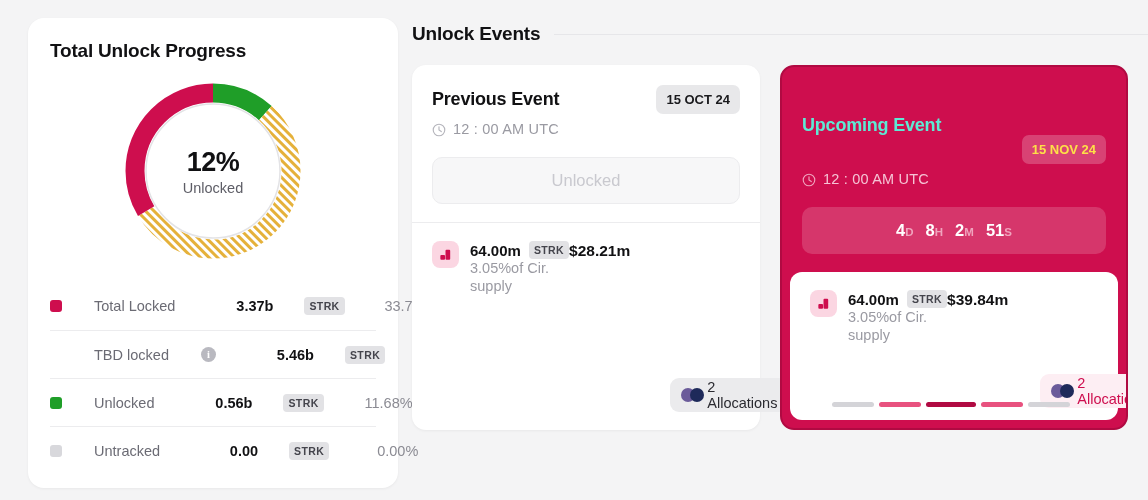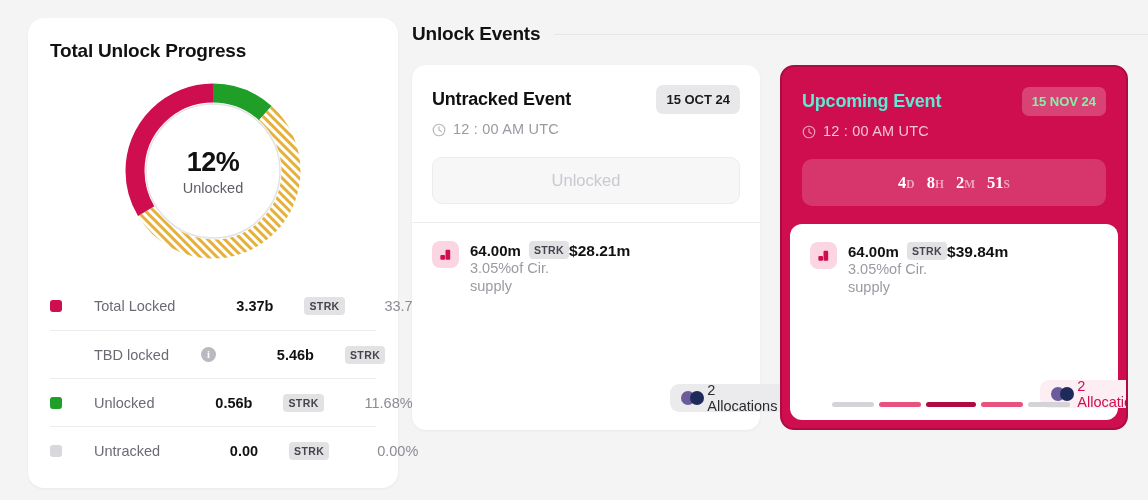--- a/index.html
+++ b/index.html
@@ -107,37 +107,37 @@
   .ev-top { padding: 20px 20px 0 20px; position: relative; }
   .ev-row1 { display: flex; align-items: center; }
   .ev-name { font-size: 18px; font-weight: 700; letter-spacing: -0.2px; }
   .prev-card .ev-name { color: #111113; }
   .up-card .ev-name { color: #5eead4; }
   .ev-date {
     margin-left: auto; font-size: 13px; font-weight: 700;
     border-radius: 7px; padding: 7px 10px; white-space: nowrap;
   }
   .prev-card .ev-date { background: #e8e8ea; color: #1a1a1d; }
-  .up-card .ev-date { background: rgba(255,255,255,.22); color: #86efac; }
+  .up-card .ev-date { background: rgba(255,255,255,.22); color: #fde047; margin-top: 48px; }
 
   .ev-time { display: flex; align-items: flex-end; margin-top: 7px; }
   .clock { width: 14px; height: 14px; flex: 0 0 auto; }
   .ev-time-txt { font-size: 14.5px; margin-left: 7px; letter-spacing: .2px; }
   .prev-card .ev-time-txt { color: #9a9aa2; }
   .up-card .ev-time-txt { color: #f5c3d4; }
 
   .ev-status {
     margin: 20px 20px 0 20px; height: 47px; border-radius: 10px;
     display: flex; align-items: center; justify-content: center;
   }
   .prev-card .ev-status {
     background: #f7f7f8; border: 1px solid #ececee;
     color: #c9c9cf; font-size: 16.5px; font-weight: 500;
   }
-  .up-card .ev-status { background: #d9proxy; font-family: Liberation Serif, serif; }
+  .up-card .ev-status { background: #d9proxy; }
   .up-card .ev-status {
     background: rgba(255,255,255,.17);
     color: #ffffff; font-size: 16.5px; font-weight: 700;
   }
   .cd-unit { font-size: 11.5px; font-weight: 700; }
   .up-card .cd-unit { color: #f0a3bd; }
   .cd-seg { margin: 0 6px; }
 
   .ev-body {
     margin-top: 18px; flex: 1 1 auto;
@@ -158,21 +158,21 @@
   .alloc-txt { margin-left: 11px; }
   .alloc-l1 { display: flex; align-items: center; }
   .alloc-amt { font-size: 15px; font-weight: 700; color: #111113; }
   .alloc-l2 { font-size: 14.5px; color: #9a9aa2; margin-top: 2px; }
   .alloc-usd {
     margin-left: auto; font-size: 15.5px; font-weight: 700; color: #111113;
     white-space: nowrap; padding-top: 1px;
   }
 
   .alloc-foot {
-    margin: auto 20px 18px 20px; height: 28px;
+    margin: auto 20px 18px 20px; height: 34px;
     border-radius: 9px; display: flex; align-items: center;
     padding: 0 11px;
   }
   .prev-card .alloc-foot { background: #ebebed; }
   .up-card .alloc-foot { background: #fdeef3; margin: auto 12px 12px 12px; }
   .avatars { position: relative; width: 26px; height: 14px; flex: 0 0 auto; }
   .av { position: absolute; top: 0; width: 14px; height: 14px; border-radius: 50%; }
   .av1 { left: 0; background: #6b5b9a; }
   .av2 { left: 9px; background: #1e2a5a; }
   .alloc-count { margin-left: auto; font-size: 14.5px; font-weight: 500; }
@@ -265,21 +265,21 @@
     <div class="events-head">
       <div class="events-title">Unlock Events</div>
       <div class="events-rule"></div>
     </div>
 
     <div class="cards">
 
       <div class="ev-card prev-card">
         <div class="ev-top">
           <div class="ev-row1">
-            <div class="ev-name">Untracked Event</div>
+            <div class="ev-name">Previous Event</div>
             <div class="ev-date">15 OCT 24</div>
           </div>
           <div class="ev-time">
             <svg class="clock" viewBox="0 0 16 16">
               <circle cx="8" cy="8" r="6.6" fill="none" stroke="#b5b5bc" stroke-width="1.3"></circle>
               <path d="M8 4.4V8l2.6 1.8" fill="none" stroke="#b5b5bc" stroke-width="1.3" stroke-linecap="round"></path>
             </svg>
             <span class="ev-time-txt">12 : 00 AM UTC</span>
           </div>
         </div>

